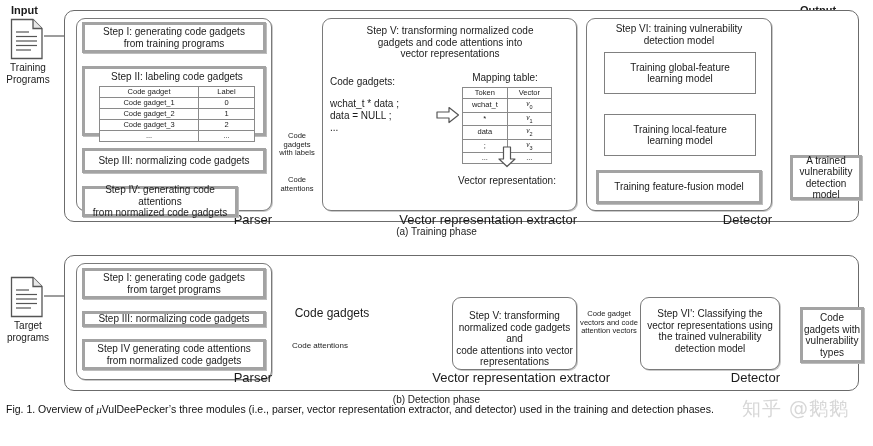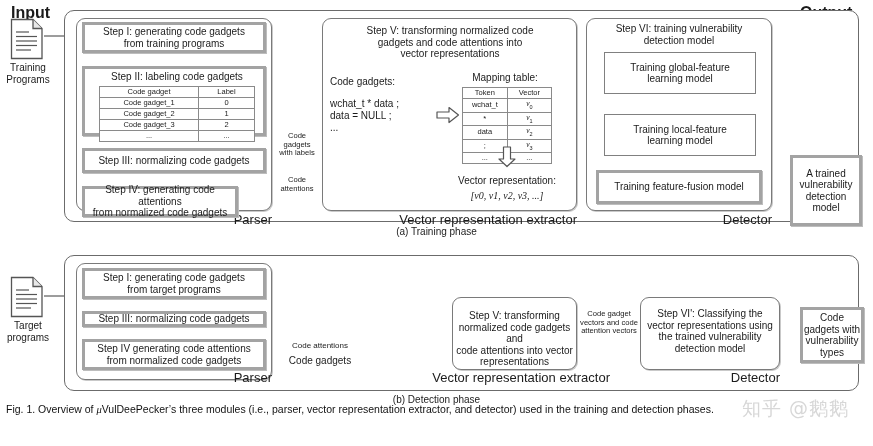--- a/index.html
+++ b/index.html
@@ -52,21 +52,21 @@
   .t10{font-size:10px;}
 
   .moduletitle{
     font-weight:normal;
     font-size:13px;
     text-align:right;
     position:absolute;
   }
   .iolabel{
     font-weight:bold;
-    font-size:16px;
+    font-size:11px;
     position:absolute;
   }
   .arrowlabel{
     position:absolute;
     font-size:7.6px;
     text-align:center;
     line-height:1.12;
     color:#1b1b1b;
     white-space:pre-line;
   }
@@ -286,42 +286,41 @@
   </tbody>
     </table>
 
   <div class="docicon" style="left:497px;top:146px;">
     <svg width="20" height="22" viewBox="0 0 20 22">
       <path d="M6.5,1 L13.5,1 L13.5,13 L18,13 L10,20.5 L2,13 L6.5,13 Z" fill="#fff" stroke="#555" stroke-width="1.2" stroke-linejoin="round"></path>
     </svg>
   </div>
 
   <div class="lbl t10" style="left:392px;top:175px;width:230px;">Vector representation:</div>
-  <div class="lbl t10" style="left:392px;top:190px;width:230px;font-family:'Liberation Serif',serif;font-style:italic;">[v0, v1, v2, v3, ...]</div>
 
   <div class="arrowlabel" style="left:578px;top:38px;width:48px;">Code
 gadget
 vectors</div>
   <div class="arrowlabel" style="left:578px;top:100px;width:48px;">Code
 attention
 vectors</div>
 
   <div class="abs module" style="left:586px;top:18px;width:186px;height:193px;"></div>
   <div class="moduletitle" style="left:586px;top:212px;width:186px;">Detector</div>
 
   <div class="lbl t10" style="left:592px;top:23px;width:174px;">Step VI: training vulnerability
 detection model</div>
 
   <div class="abs box thin lbl t10" style="left:604px;top:52px;width:152px;height:42px;display:flex;align-items:center;justify-content:center;">Training global-feature
 learning model</div>
   <div class="abs box thin lbl t10" style="left:604px;top:114px;width:152px;height:42px;display:flex;align-items:center;justify-content:center;">Training local-feature
 learning model</div>
   <div class="abs box shadow lbl t10" style="left:596px;top:170px;width:166px;height:34px;display:flex;align-items:center;justify-content:center;">Training feature-fusion model</div>
 
-  <div class="abs box shadow lbl t10" style="left:790px;top:155px;width:72px;height:71px;display:flex;align-items:center;justify-content:center;">A trained
+  <div class="abs box shadow lbl t10" style="left:790px;top:155px;width:72px;height:45px;display:flex;align-items:center;justify-content:center;">A trained
 vulnerability
 detection
 model</div>
 
   <div class="phasecaption" style="top:226px;">(a) Training phase</div>
 
   <div class="docicon" style="left:10px;top:276px;">
     <svg width="34" height="42" viewBox="0 0 34 42">
       <path d="M1.5,1.5 L23,1.5 L32,10.5 L32,40.5 L1.5,40.5 Z" fill="#fff" stroke="#555" stroke-width="1.3"></path>
       <path d="M23,1.5 L23,10.5 L32,10.5" fill="#e8e8e8" stroke="#555" stroke-width="1.3"></path>
@@ -341,21 +340,21 @@
 
   <div class="abs module" style="left:76px;top:263px;width:196px;height:117px;"></div>
   <div class="moduletitle" style="left:76px;top:370px;width:196px;">Parser</div>
 
   <div class="abs box shadow lbl t10" style="left:82px;top:268px;width:184px;height:31px;display:flex;align-items:center;justify-content:center;">Step I: generating code gadgets
 from target programs</div>
   <div class="abs box shadow lbl t10" style="left:82px;top:311px;width:184px;height:16px;display:flex;align-items:center;justify-content:center;">Step III: normalizing code gadgets</div>
   <div class="abs box shadow lbl t10" style="left:82px;top:339px;width:184px;height:31px;display:flex;align-items:center;justify-content:center;">Step IV generating code attentions
 from normalized code gadgets</div>
 
-  <div class="arrowlabel" style="left:277px;top:307px;width:86px;font-size:10px;margin-top:48px;">Code gadgets</div>
+  <div class="arrowlabel" style="left:289px;top:307px;width:86px;font-size:12px;">Code gadgets</div>
   <div class="arrowlabel" style="left:273px;top:342px;width:94px;font-size:8px;">Code attentions</div>
 
   <div class="abs module" style="left:452px;top:297px;width:125px;height:73px;"></div>
   <div class="moduletitle" style="left:420px;top:370px;width:190px;">Vector representation extractor</div>
   <div class="lbl t10" style="left:456px;top:310px;width:117px;">Step V: transforming
 normalized code gadgets and
 code attentions into vector
 representations</div>
 
   <div class="arrowlabel" style="left:578px;top:310px;width:62px;">Code gadget

